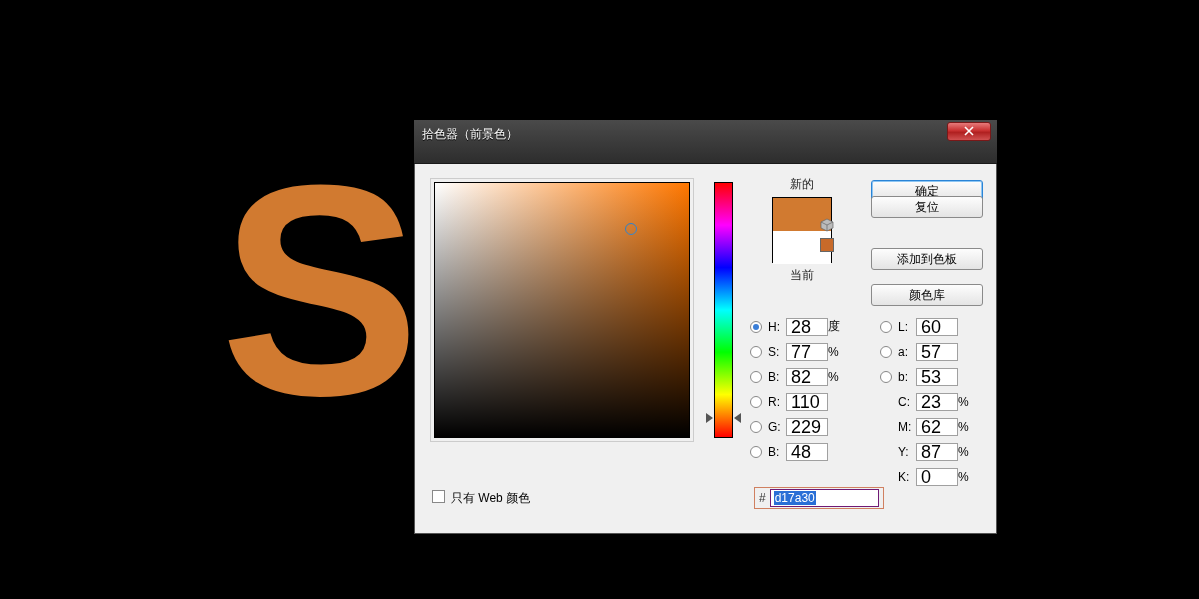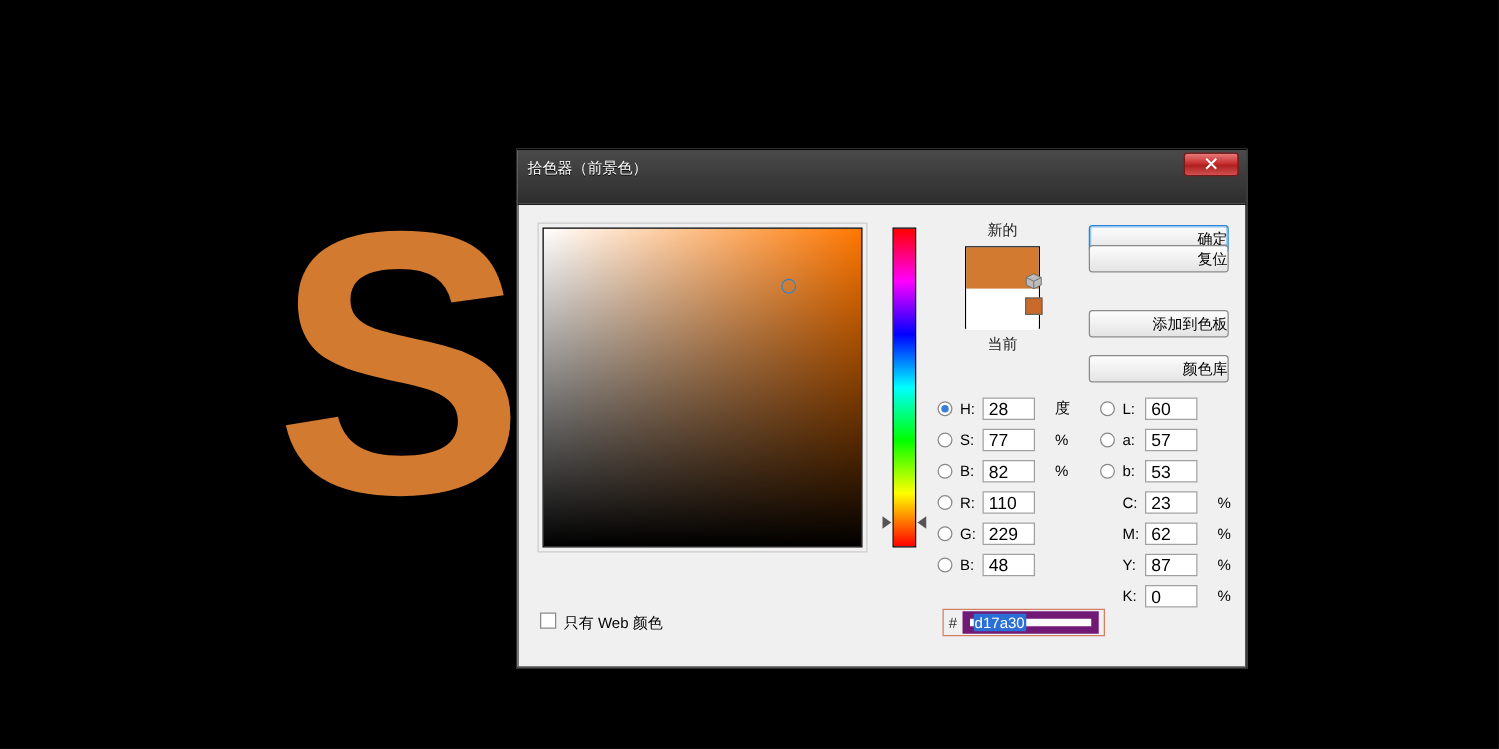--- a/index.html
+++ b/index.html
@@ -28,39 +28,39 @@
   .hue-tri.right{right:-8px;border-right:7px solid #555}
   
   .swatch-area{position:absolute;left:349px;top:12px;width:78px;text-align:center}
   .sw-label{font-size:12px;color:#222;margin:0 0 4px}
   .swatch-box{width:60px;height:66px;margin:0 auto;border:1px solid #000}
   .sw-new{height:33px}
   .sw-cur{height:33px;background:#fff}
   .cube{position:absolute;left:406px;top:54px;width:14px;height:14px}
   .oog{position:absolute;left:406px;top:74px;width:14px;height:14px;border:1px solid #666}
   
-  .btn{position:absolute;right:14px;width:112px;height:22px;background:linear-gradient(#fdfdfd,#e4e4e4);border:1px solid #8a8a8a;border-radius:3px;font-size:12px;text-align:right;line-height:20px;cursor:default}
+  .btn{position:absolute;right:14px;width:112px;height:22px;background:linear-gradient(#fdfdfd,#e4e4e4);border:1px solid #8a8a8a;border-radius:3px;font-size:12px;text-align:center;line-height:20px;cursor:default}
   .btn.ok{top:16px;border-color:#2a84d6;box-shadow:0 0 0 1px #8ec6f3 inset}
   .btn.cancel{top:32px}
   .btn.add{top:84px}
   .btn.lib{top:120px}
   
   .rows{position:absolute;left:336px;top:150px;width:232px}
   .row{height:25px;display:flex;align-items:center}
   .col{display:flex;align-items:center}
   .col.gap-right{position:absolute;left:130px}
   .radio{width:12px;height:12px;border:1px solid #888;border-radius:50%;margin-right:6px;background:#fff;position:relative;flex:0 0 12px}
   .radio.checked::after{content:"";position:absolute;left:2px;top:2px;width:6px;height:6px;background:#3a7ed8;border-radius:50%}
   .radio.spacer{border:none;background:transparent}
   .lab{width:18px;text-align:left}
-  .num{width:42px;height:18px;border:1px solid #a0a0a0;background:#fff;padding:0 4px;font-size:14px;line-height:16px;margin-right:16px}
+  .num{width:42px;height:18px;border:1px solid #a0a0a0;background:#fff;padding:0 4px;font-size:18px;line-height:16px;margin-right:0}
   .unit{width:16px}
   
   .hex-wrap{position:absolute;left:340px;top:323px;width:130px;height:22px;border:1px solid #d08060;display:flex;align-items:center;padding:0 4px}
-  .hex-field{flex:1;height:18px;border:6px solid #701a75;background:#fff;display:flex;align-items:center;padding:0 3px}
+  .hex-field{flex:1;height:18px;border:1px solid #701a75;background:#fff;display:flex;align-items:center;padding:0 3px}
   .hex-sel{background:#2a6fd6;color:#fff;padding:0 1px}
   .hash{margin-right:4px;color:#333}
   
   .webonly{position:absolute;left:18px;top:326px;display:flex;}
   .chk{width:13px;height:13px;border:1px solid #888;background:#fff;margin-right:6px}
 </style>
 </head>
 <body>
 
 <div class="canvas-letter" style="color:#d17a30">S</div>

